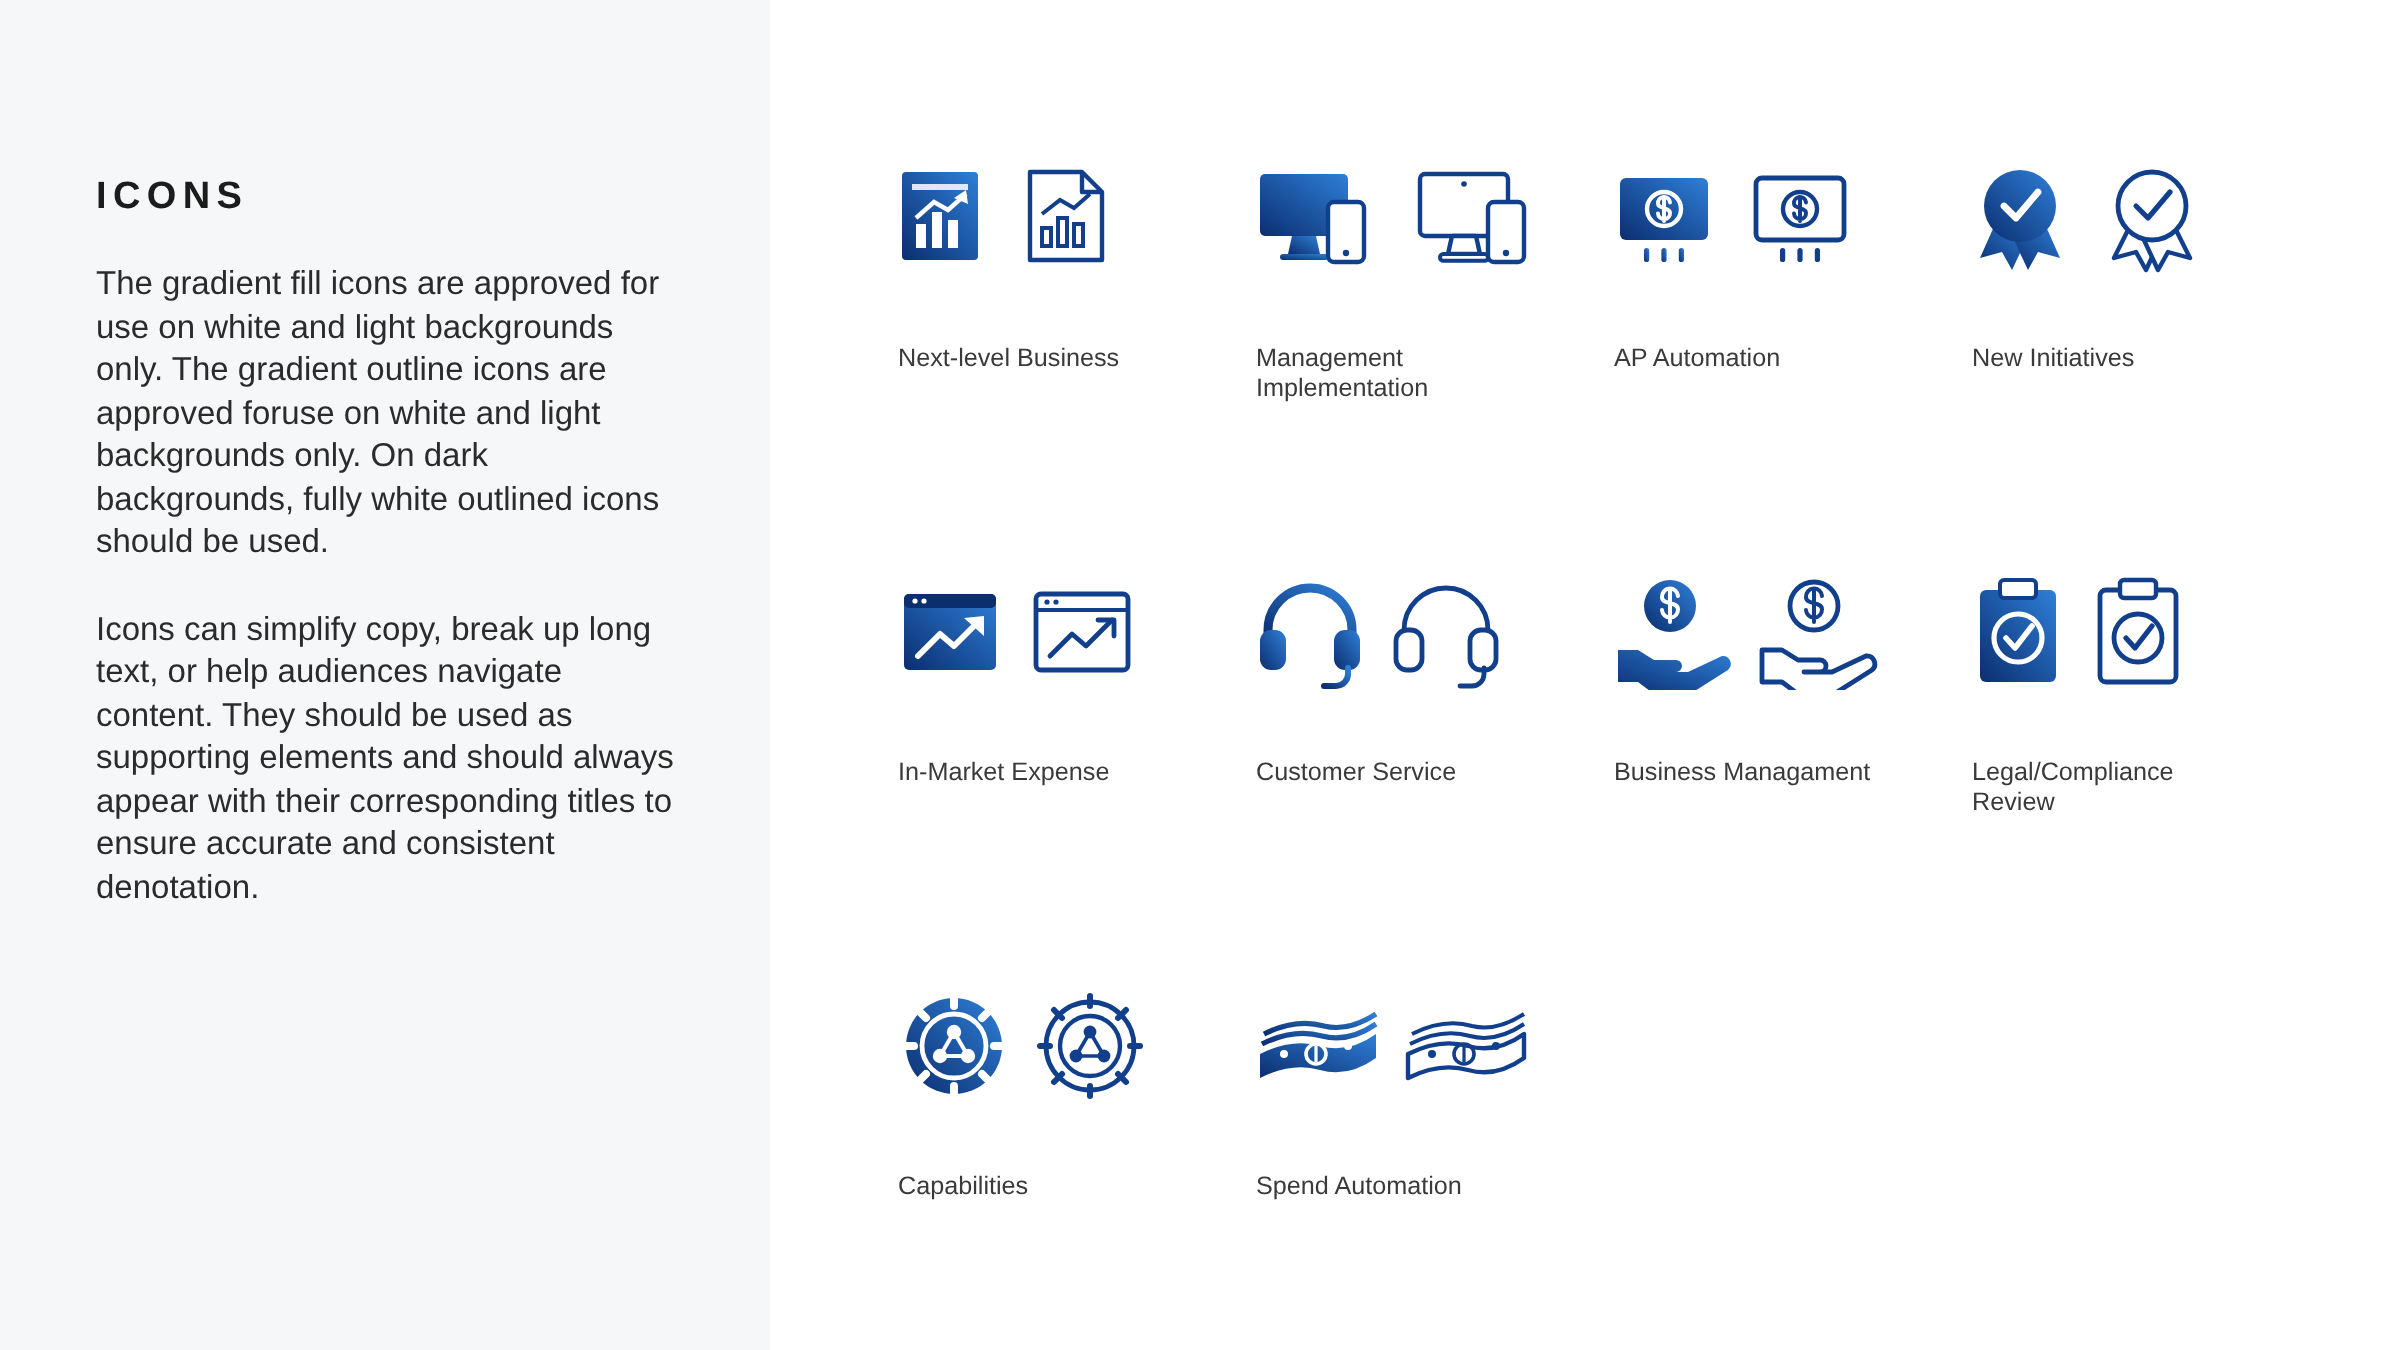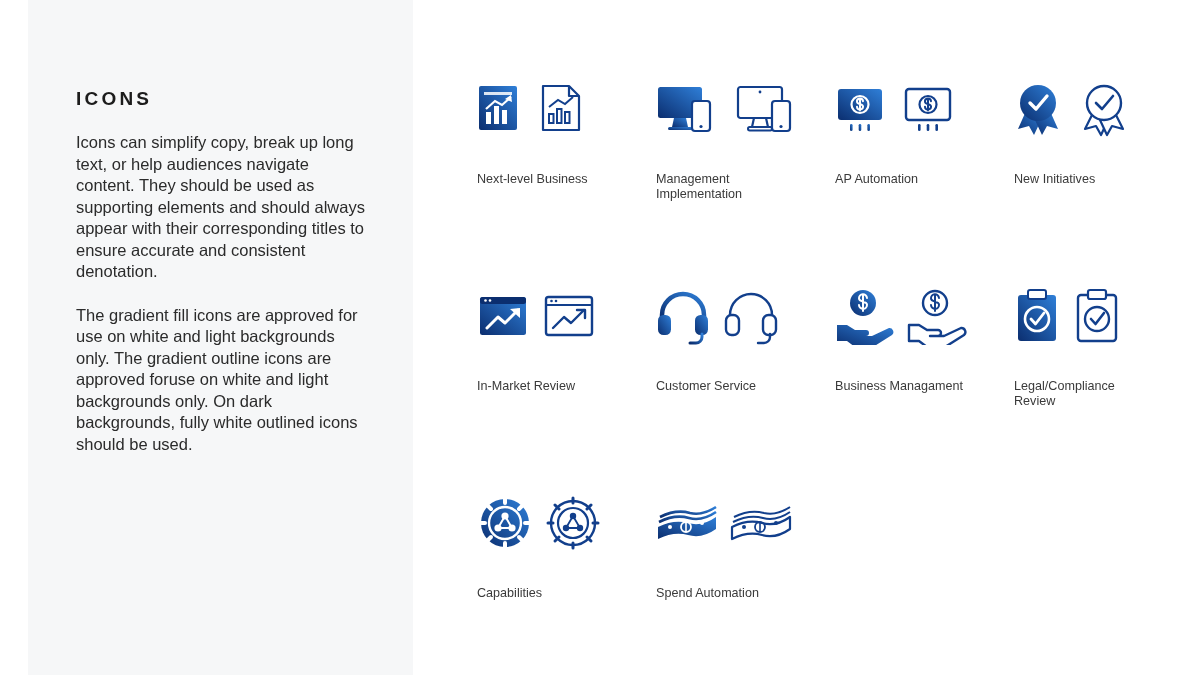--- a/index.html
+++ b/index.html
@@ -11,21 +11,20 @@
     height: 675px;
     background: #ffffff;
     font-family: "Liberation Sans", sans-serif;
     overflow: hidden;
   }
   .page {
     position: relative;
     width: 1012px;
     height: 675px;
     display: flex;
-    padding-left: 28px;
   }
   
   .left-panel {
     width: 385px;
     height: 675px;
     background: #f6f7f8;
     box-sizing: border-box;
     padding: 88px 48px 0 48px;
     flex: 0 0 385px;
   }
@@ -81,22 +80,22 @@
   }
   svg { display: block; }
 </style>
 </head>
 <body>
 
 <div class="page">
 
   <aside class="left-panel">
     <h1 class="panel-title">ICONS</h1>
+    <p class="panel-para">The gradient fill icons are approved for use on white and light backgrounds only. The gradient outline icons are approved foruse on white and light backgrounds only. On dark backgrounds, fully white outlined icons should be used.</p>
     <p class="panel-para">Icons can simplify copy, break up long text, or help audiences navigate content. They should be used as supporting elements and should always appear with their corresponding titles to ensure accurate and consistent denotation.</p>
-    <p class="panel-para">The gradient fill icons are approved for use on white and light backgrounds only. The gradient outline icons are approved foruse on white and light backgrounds only. On dark backgrounds, fully white outlined icons should be used.</p>
   </aside>
 
   <section class="right-panel">
     <div class="icon-grid">
 
       <div class="icon-cell">
         <div class="icon-pair">
           <span>
             <svg width="50" height="54" viewBox="0 0 50 54">
               <defs>
@@ -241,21 +240,21 @@
             <svg width="54" height="54" viewBox="0 0 54 54">
               <rect x="3" y="8" width="46" height="38" rx="2.5" fill="#ffffff" stroke="#123f8c" stroke-width="2.4"></rect>
               <line x1="3" y1="16" x2="49" y2="16" stroke="#123f8c" stroke-width="2"></line>
               <circle cx="8.5" cy="12" r="1.3" fill="#123f8c"></circle>
               <circle cx="13" cy="12" r="1.3" fill="#123f8c"></circle>
               <polyline points="10,39 21,28 28,34 41,21" fill="none" stroke="#123f8c" stroke-width="2.4" stroke-linecap="round" stroke-linejoin="round"></polyline>
               <polyline points="34,21 42,21 42,29" fill="none" stroke="#123f8c" stroke-width="2.4" stroke-linecap="round" stroke-linejoin="round"></polyline>
             </svg>
           </span>
         </div>
-        <div class="icon-caption">In-Market Review</div>
+        <div class="icon-caption">In-Market Expense</div>
       </div>
 
       <div class="icon-cell">
         <div class="icon-pair">
           <span>
             <svg width="56" height="58" viewBox="0 0 56 58">
               <defs>
                   <linearGradient id="g6" x1="0" y1="1" x2="1" y2="0">
                 <stop offset="0" stop-color="#0b2e6f"></stop>
                     <stop offset="1" stop-color="#2f7fd8"></stop>

